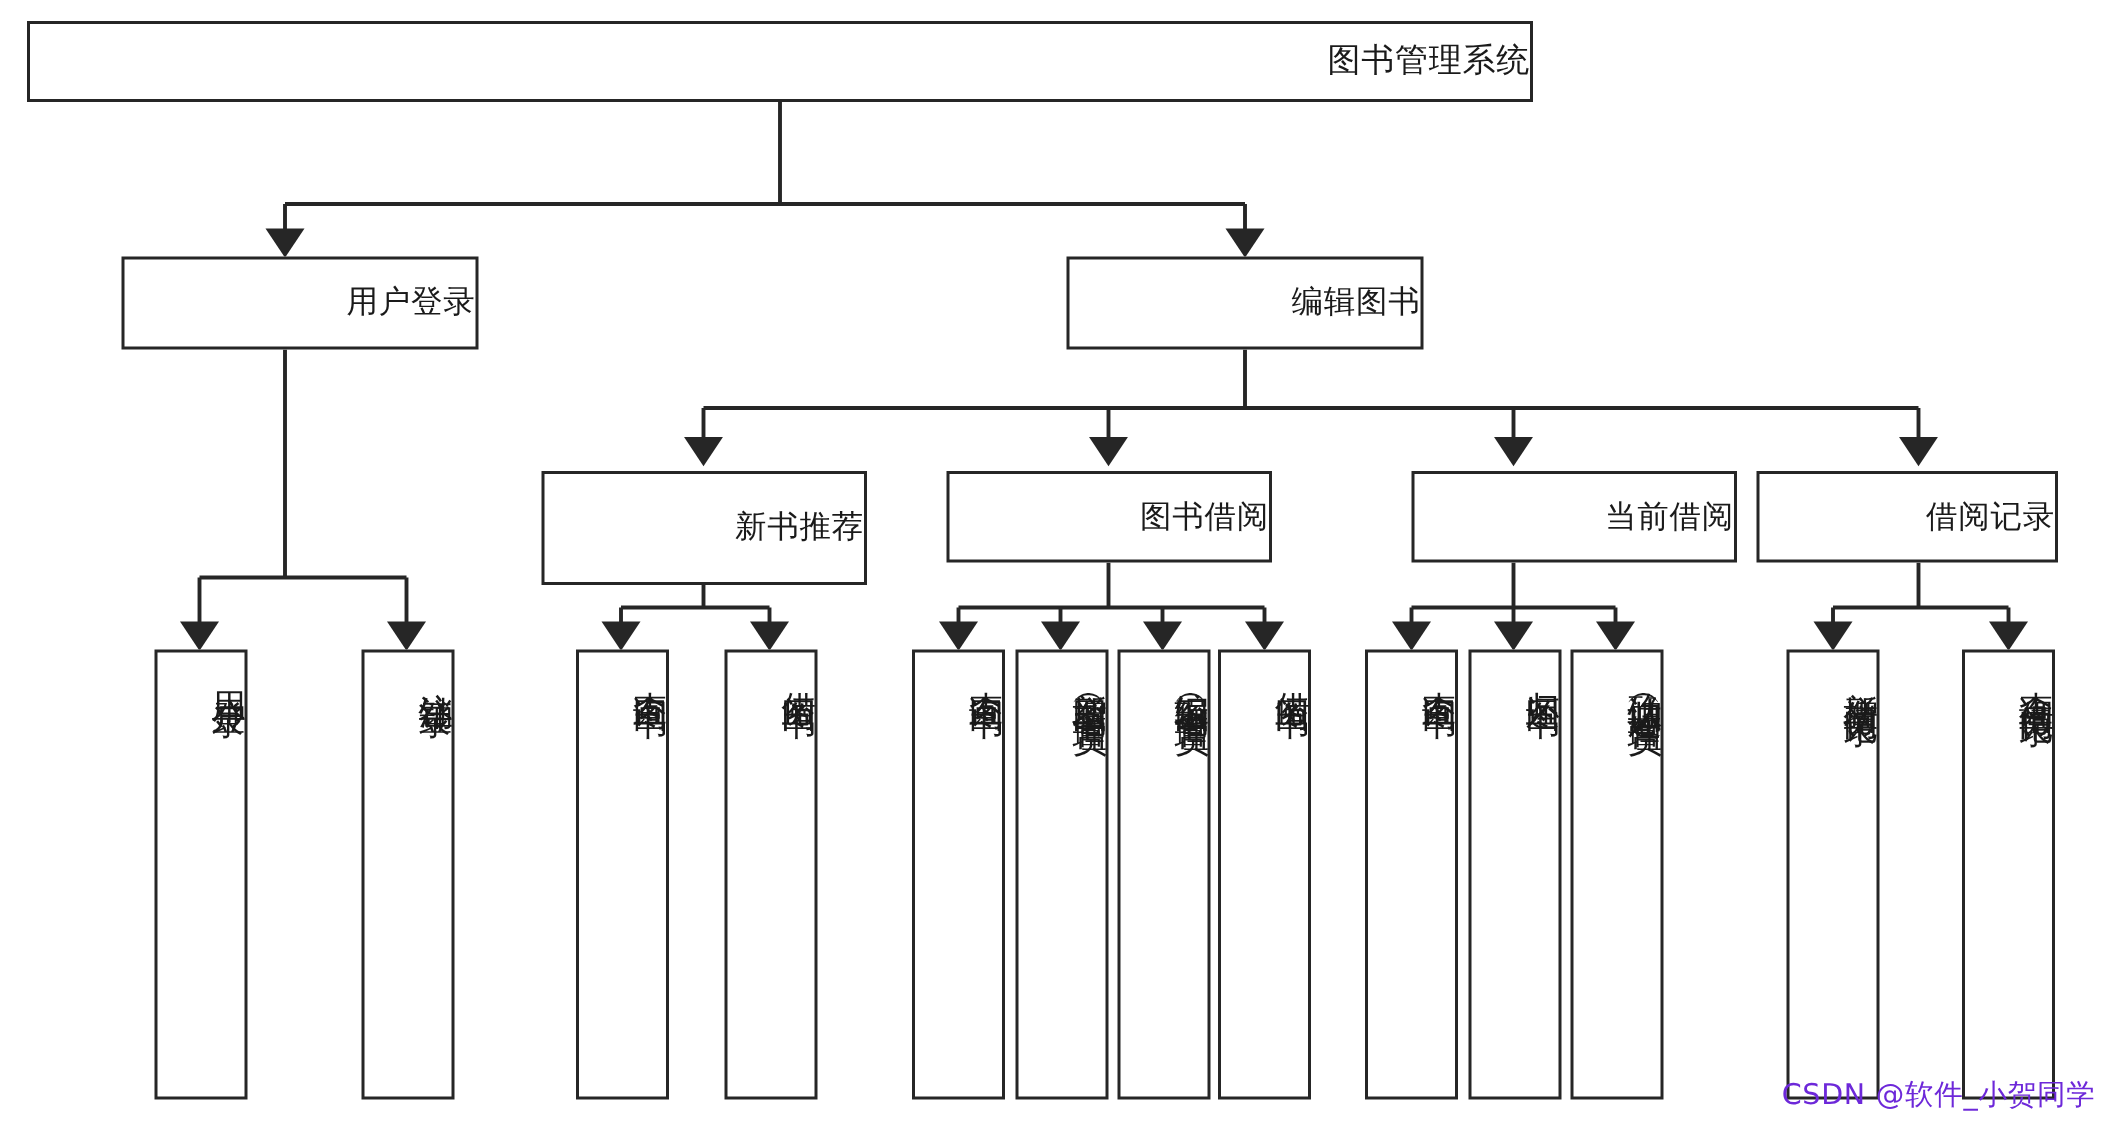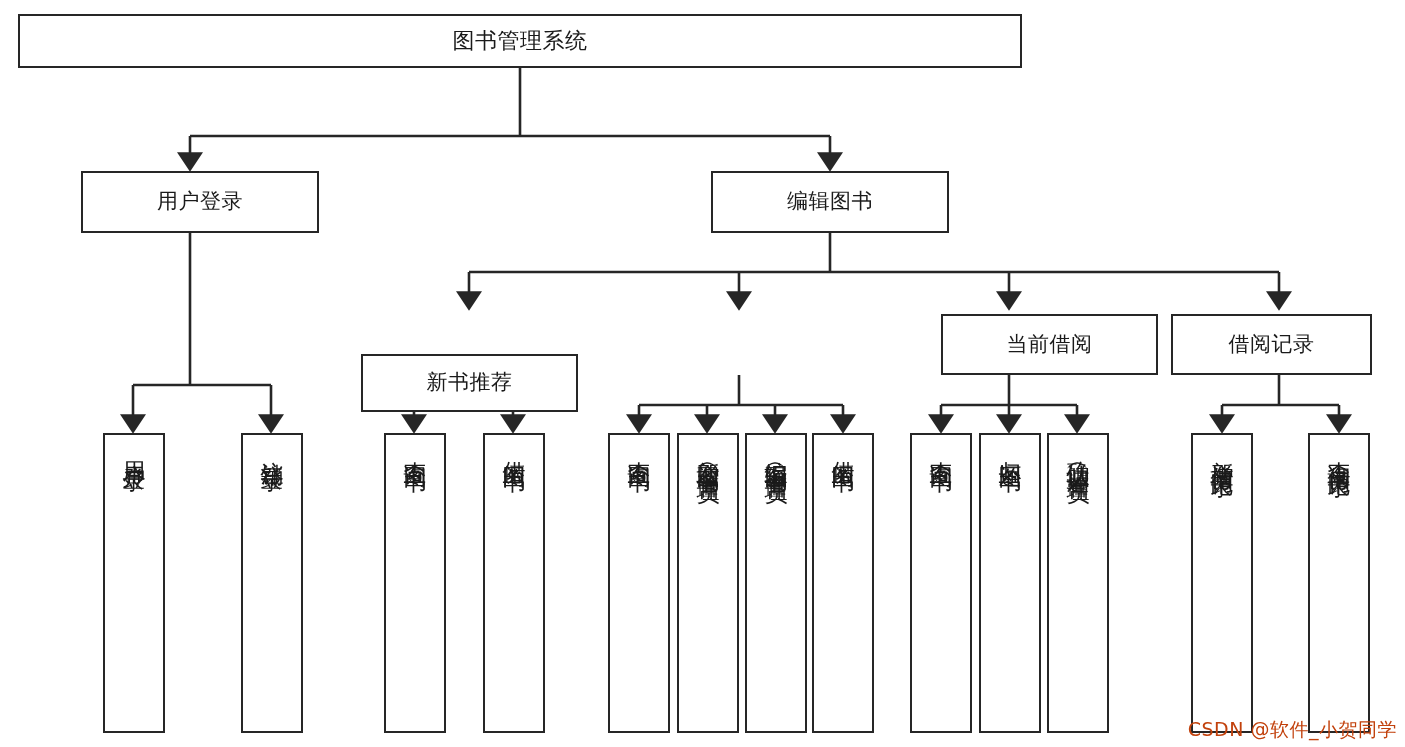--- a/index.html
+++ b/index.html
@@ -10,21 +10,21 @@
   }
   #canvas{position:relative;width:1405px;height:747px;background:#fff;}
   svg#wires{position:absolute;left:0;top:0;width:1405px;height:747px;}
   .node{
     position:absolute;
     box-sizing:border-box;
     background:#ffffff;
     border:2px solid #262626;
     display:flex;
     align-items:center;
-    justify-content:center;
+    justify-content:flex-end;
     color:#1a1a1a;
   }
   .node .lbl{
     display:block;
     text-align:center;
     line-height:1.12;
     letter-spacing:0.5px;
   }
   .node.horiz .lbl{
     writing-mode:horizontal-tb;
@@ -40,21 +40,21 @@
     font-size:23px;
     letter-spacing:3px;
     line-height:1;
   }
   .node.root .lbl{font-size:22px;}
   #watermark{
     position:absolute;
     right:8px;
     bottom:4px;
     font-size:19px;
-    color:#c2410c;
+    color:#6d28d9;
     white-space:nowrap;
     letter-spacing:0.5px;
   }
 </style>
 </head>
 <body>
 
 <div id="canvas">
 
   <svg id="wires" viewBox="0 0 1405 747">
@@ -111,22 +111,25 @@
     <span class="lbl">图书管理系统</span>
   </div>
 
   <div class="node horiz" style="left:81px;top:171px;width:238px;height:62px;">
     <span class="lbl">用户登录</span>
   </div>
   <div class="node horiz" style="left:711px;top:171px;width:238px;height:62px;">
     <span class="lbl">编辑图书</span>
   </div>
 
-  <div class="node horiz" style="left:361px;top:314px;width:217px;height:58px;margin-top:40px;">
+  <div class="node horiz" style="left:361px;top:314px;width:217px;height:76px;">
     <span class="lbl">新书推荐</span>
+  </div>
+  <div class="node horiz" style="left:631px;top:314px;width:217px;height:61px;">
+    <span class="lbl">图书借阅</span>
   </div>
   <div class="node horiz" style="left:901px;top:314px;width:217px;height:61px;margin-left:40px;">
     <span class="lbl">当前借阅</span>
   </div>
   <div class="node horiz" style="left:1171px;top:314px;width:201px;height:61px;">
     <span class="lbl">借阅记录</span>
   </div>
 
   <div class="node vert" style="left:103px;top:433px;width:62px;height:300px;">
     <span class="lbl">用户登录</span>

